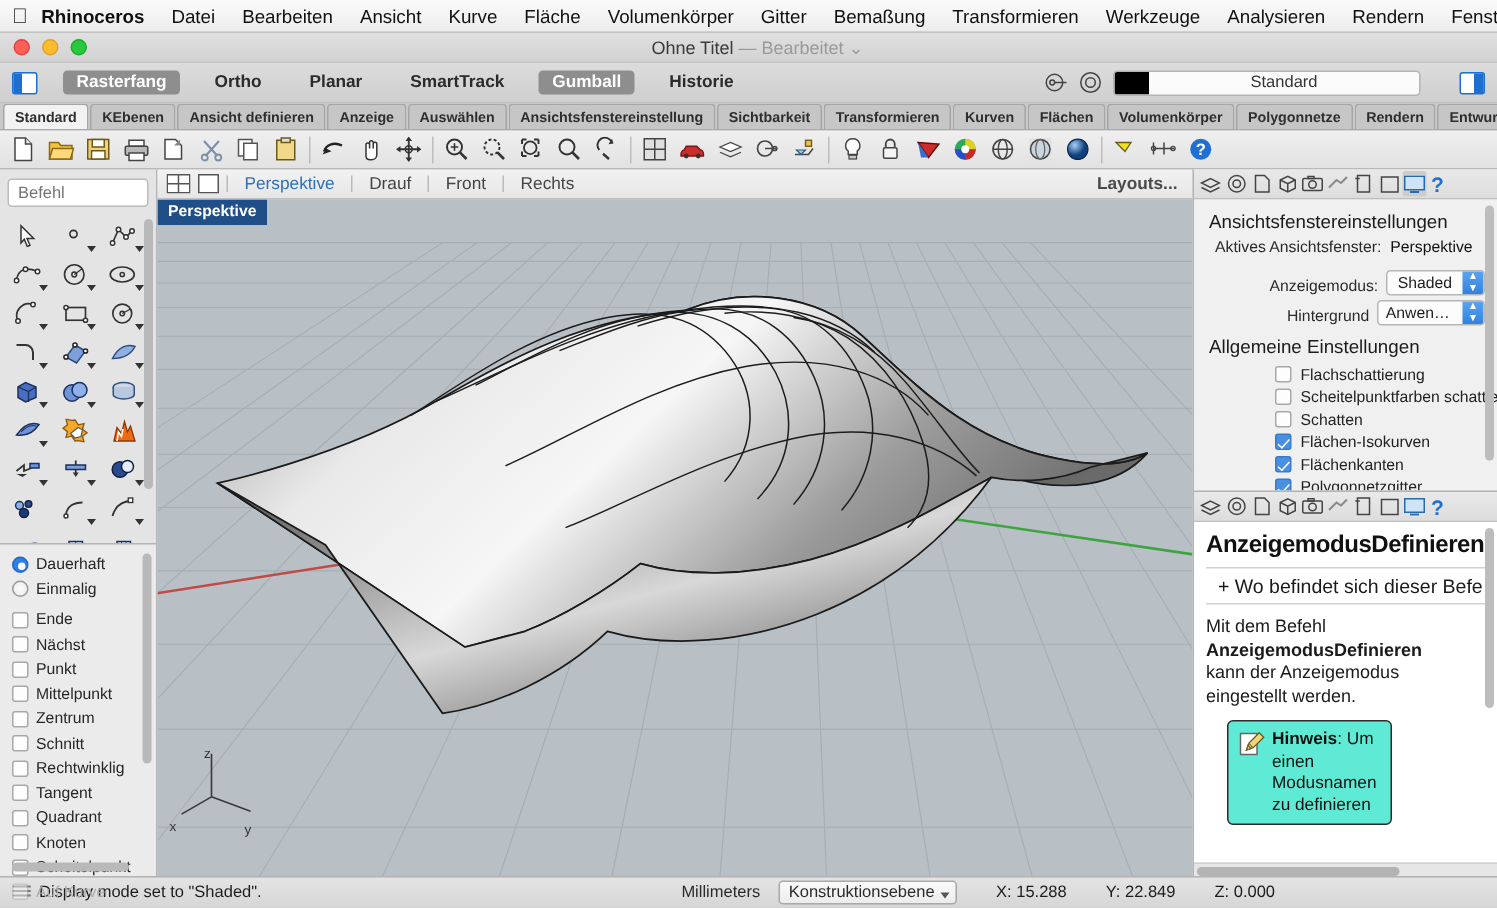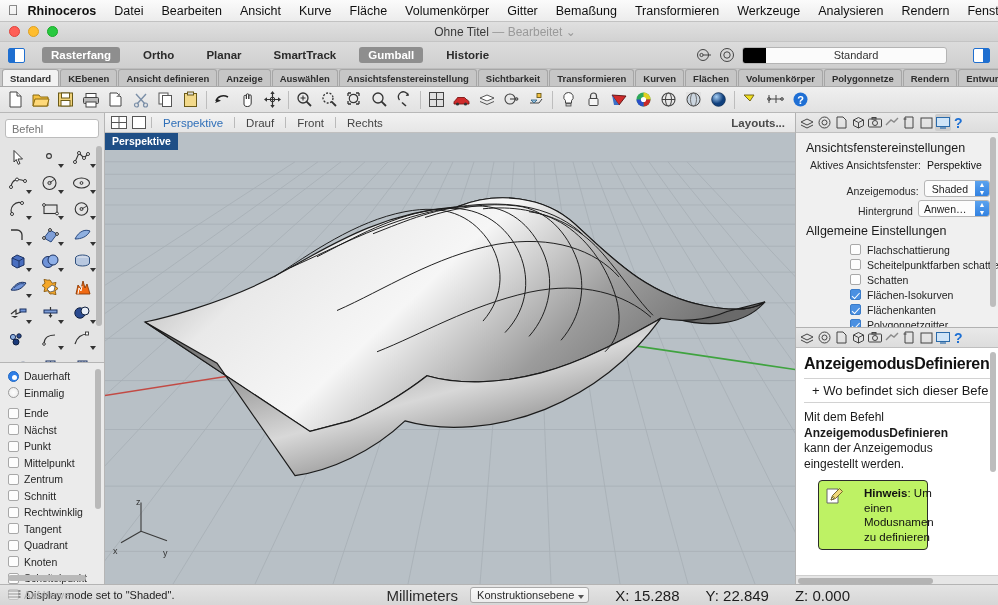--- a/index.html
+++ b/index.html
@@ -196,46 +196,46 @@
   .helpbody { flex: 1; overflow: hidden; padding: 4px 8px 0 8px; position: relative; background: #fff; }
   .help-h1 { font-size: 16px; font-weight: bold; color: #111; margin: 3px 0 5px 0; letter-spacing: -0.3px; }
   .help-link {
     font-size: 13px; color: #1a1a1a; border-top: 1px solid #d2d2d2; border-bottom: 1px solid #d2d2d2;
     padding: 4px 0 4px 8px; margin-bottom: 7px; white-space: nowrap; overflow: hidden;
   }
   .help-p { font-size: 12px; line-height: 15.5px; color: #1a1a1a; }
   .help-p b { font-weight: bold; }
   .notebox {
     margin: 8px 0 0 14px; width: 110px; border: 1px solid #2b2b2b; border-radius: 4px;
-    background: #bef264; padding: 5px 6px; display: flex; gap: 19px;
+    background: #5eead4; padding: 5px 6px; display: flex; gap: 3px;
   }
   .pencil { width: 20px; height: 20px; flex: 0 0 20px; }
   .notetxt { font-size: 11.5px; line-height: 14.5px; color: #111; }
   .notetxt b { font-weight: bold; }
   .helpscroll { position: absolute; right: 2px; top: 4px; width: 6px; height: 120px; background: #bdbdbd; border-radius: 3px; }
   .helphscroll { height: 9px; flex: 0 0 9px; background: #e6e6e6; border-top: 1px solid #cfcfcf; position: relative; }
   .helphscroll i { position: absolute; left: 2px; top: 1.5px; height: 6px; width: 135px; background: #b3b3b3; border-radius: 3px; }
 
   
   .statusbar {
     height: 21px; flex: 0 0 21px; background: linear-gradient(#e4e4e4,#d6d6d6);
     border-top: 1px solid #b4b4b4; display: flex; align-items: center; padding: 0 8px; gap: 0;
   }
   .st-ico { width: 13px; height: 10px; margin-right: 5px; }
   .st-msg { font-size: 11px; color: #1d1d1d; }
-  .st-unit { font-size: 15px; color: #2b2b2b; margin-right: 12px; }
+  .st-unit { font-size: 11px; color: #2b2b2b; margin-right: 12px; }
   .st-cplane {
     font-size: 11px; color: #2b2b2b; border: 1px solid #a9a9a9; border-radius: 3px;
     background: linear-gradient(#fafafa,#ececec); padding: 1px 14px 1px 6px; position: relative;
   }
   .st-cplane::after {
     content: ""; position: absolute; right: 4px; top: 7px;
     border-left: 3px solid transparent; border-right: 3px solid transparent; border-top: 4px solid #555;
   }
-  .st-coord { font-size: 15px; color: #1d1d1d; margin-left: 26px; }
+  .st-coord { font-size: 11px; color: #1d1d1d; margin-left: 26px; }
 </style>
 </head>
 <body>
 
 <div id="app">
 
   <div class="macbar">
     <div class="apple"></div>
     <div class="mi app">Rhinoceros</div>
     <div class="mi">Datei</div>

